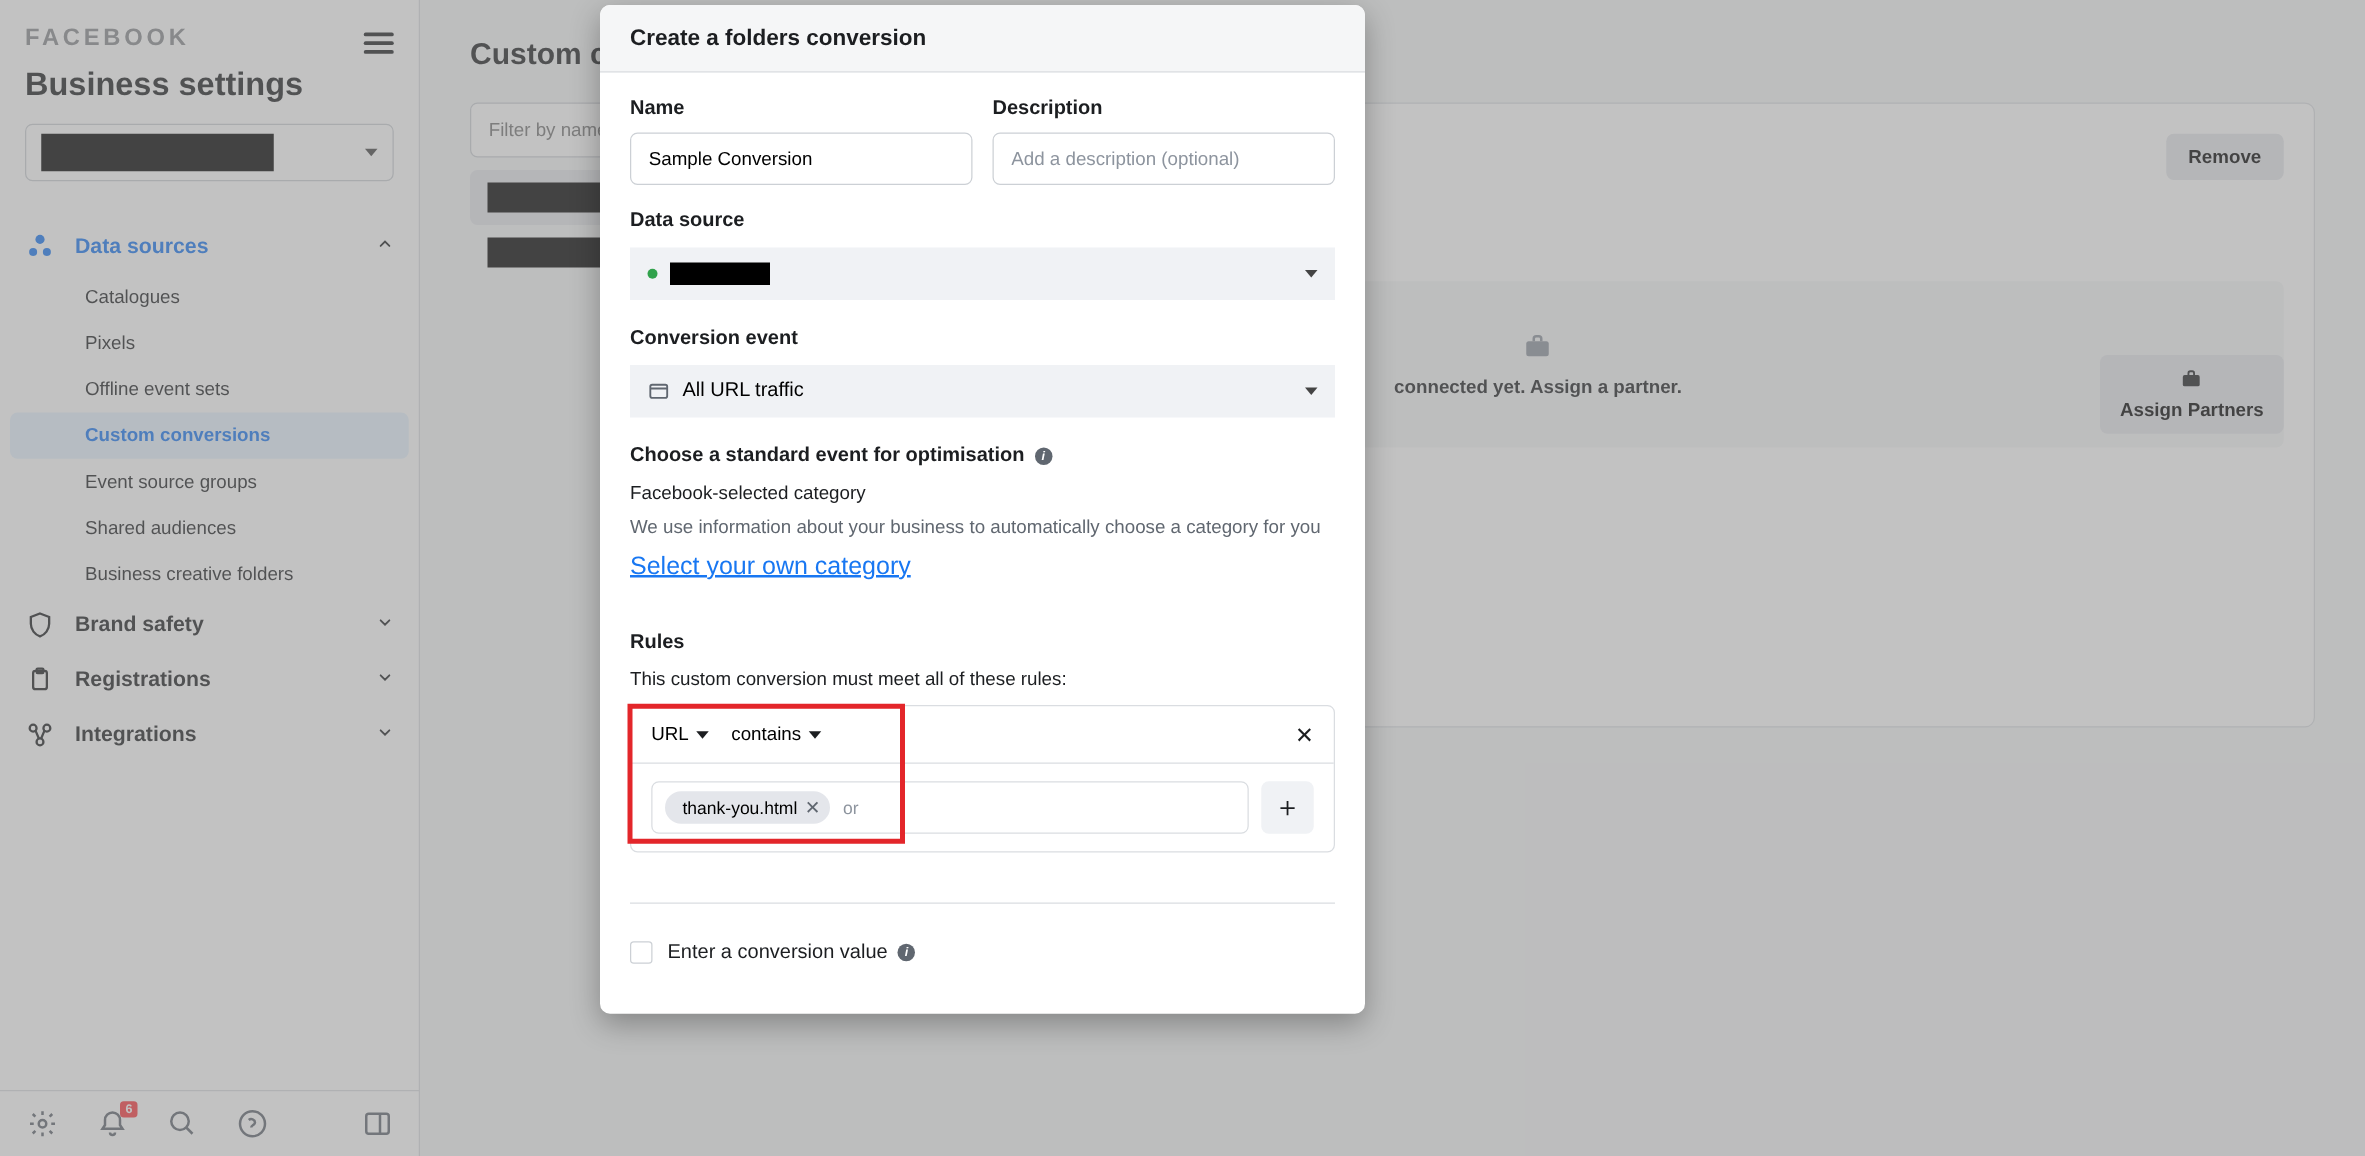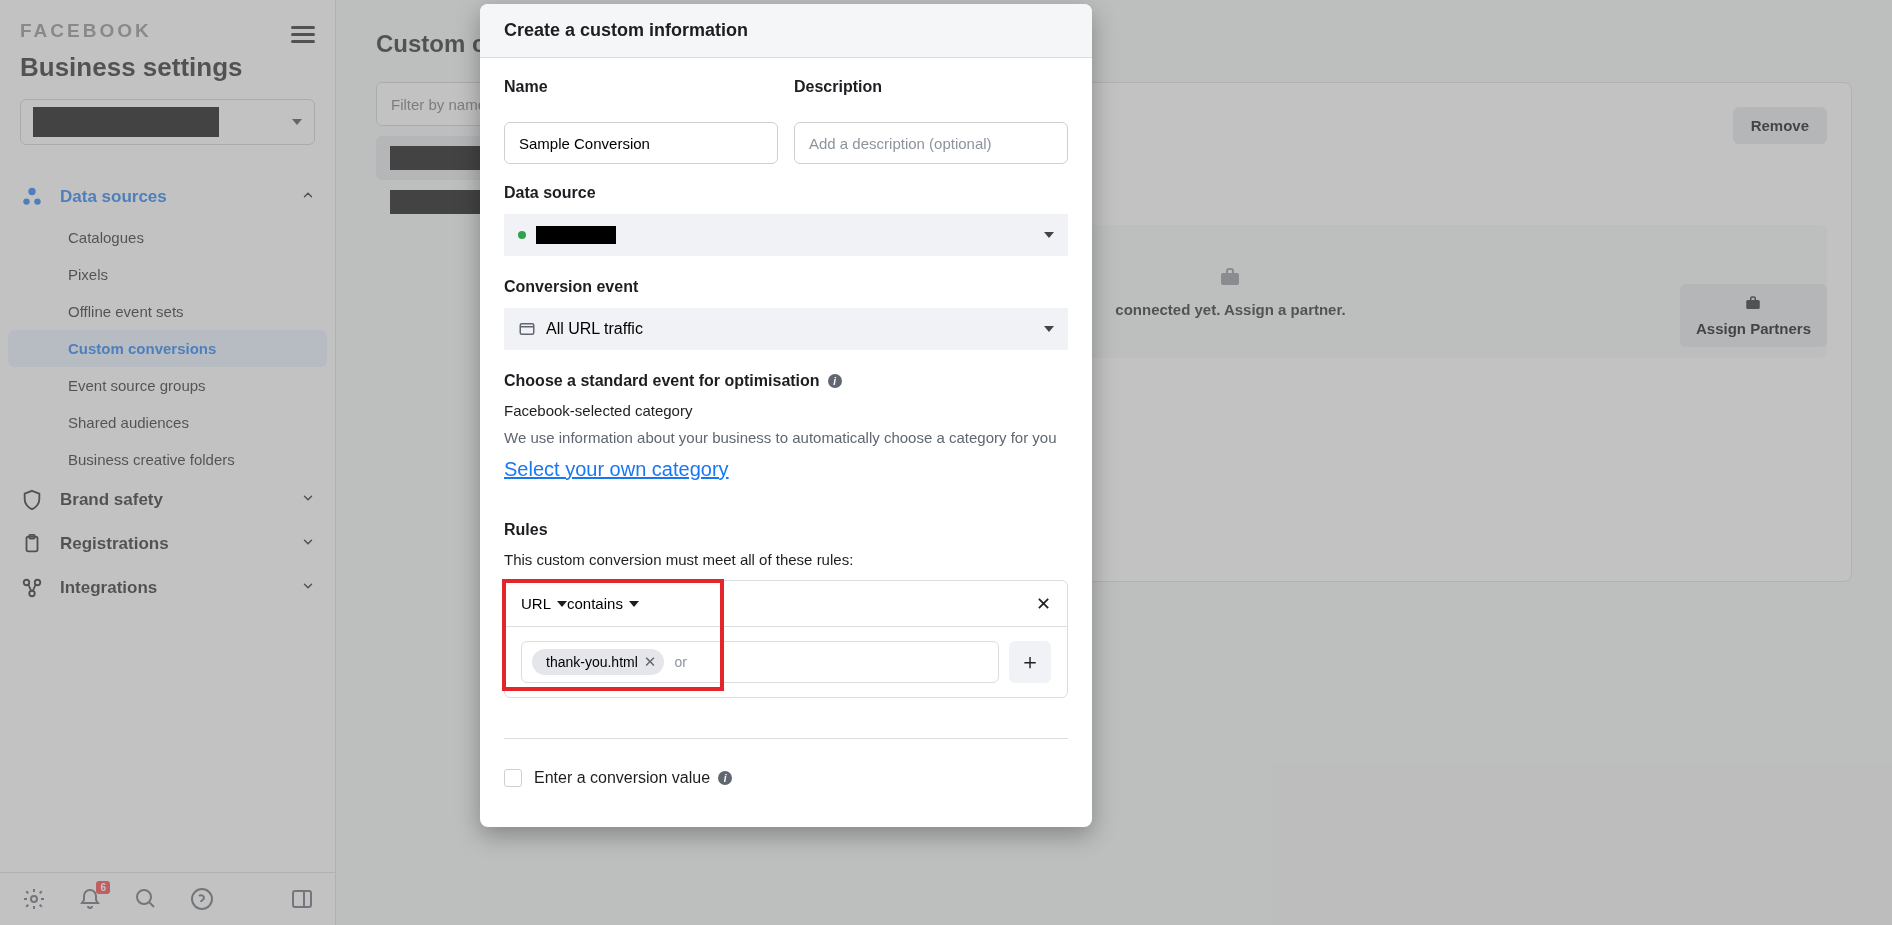--- a/index.html
+++ b/index.html
@@ -49,34 +49,34 @@
 
 
 .overlay-bg { position: absolute; inset: 0; background: rgba(133, 133, 133, 0.5); }
 
 
 .modal { position: absolute; left: 480px; top: 4px; width: 612px; background: #fff; border-radius: 8px; box-shadow: 0 8px 24px rgba(0,0,0,0.3); overflow: hidden; }
 .modal-header { background: #f5f6f7; border-bottom: 1px solid #dadde1; padding: 16px 24px; font-size: 18px; font-weight: 700; color: #1c1e21; }
 .modal-body { padding: 20px 24px 40px; }
 .field-row { display: flex; gap: 16px; margin-bottom: 20px; }
 .field { flex: 1; }
-.field-label { font-weight: 700; font-size: 16px; margin-bottom: 26px; display: block; color: #1c1e21; }
+.field-label { font-weight: 700; font-size: 16px; margin-bottom: 10px; display: block; color: #1c1e21; }
 .text-input { width: 100%; height: 42px; border: 1px solid #ccd0d5; border-radius: 6px; padding: 0 14px; font-size: 15px; }
 .text-input::placeholder { color: #8d949e; }
 .dropdown { width: 100%; height: 42px; background: #f0f2f5; border-radius: 0; display: flex; align-items: center; padding: 0 14px; justify-content: space-between; cursor: pointer; }
 .dropdown .ds-content { display: flex; align-items: center; gap: 10px; }
 .green-dot { width: 8px; height: 8px; background: #31a24c; border-radius: 50%; }
 .dropdown .redact { width: 80px; height: 18px; }
 .section-label { font-weight: 700; font-size: 16px; margin-bottom: 12px; color: #1c1e21; display: flex; align-items: center; gap: 8px; }
 .info-icon { width: 14px; height: 14px; background: #606770; color: #fff; border-radius: 50%; display: inline-flex; align-items: center; justify-content: center; font-size: 10px; font-weight: 700; font-style: italic; }
 .subheading { font-size: 15px; color: #1c1e21; margin-bottom: 8px; }
 .help-text { font-size: 15px; color: #606770; line-height: 1.4; margin-bottom: 10px; }
 .link { color: #1877f2; text-decoration: underline; font-size: 20px; cursor: pointer; }
 .rules-box { border: 1px solid #dadde1; border-radius: 6px; margin-top: 12px; }
-.rule-row { padding: 14px 16px; display: flex; align-items: center; position: relative; }
+.rule-row { padding: 14px 16px; display: flex; align-items: center; gap: 18px; position: relative; }
 .rule-row + .rule-row { border-top: 1px solid #dadde1; }
 .rule-drop { display: flex; align-items: center; gap: 6px; font-size: 15px; cursor: pointer; }
 .caret-sm { width: 0; height: 0; border-left: 5px solid transparent; border-right: 5px solid transparent; border-top: 6px solid #1c1e21; }
 .close-x { position: absolute; right: 16px; cursor: pointer; font-size: 18px; color: #1c1e21; }
 .tag-input-wrap { display: flex; align-items: center; gap: 10px; flex: 1; }
 .tag-container { flex: 1; border: 1px solid #dadde1; border-radius: 6px; padding: 6px 10px; display: flex; align-items: center; gap: 10px; height: 42px; }
 .tag { background: #e4e6eb; border-radius: 14px; padding: 4px 8px 4px 14px; font-size: 14px; display: flex; align-items: center; gap: 6px; }
 .tag-x { cursor: pointer; color: #606770; font-size: 15px; }
 .or-text { color: #8d949e; font-size: 14px; }
 .add-btn { width: 42px; height: 42px; background: #f0f2f5; border-radius: 6px; display: flex; align-items: center; justify-content: center; font-size: 22px; cursor: pointer; color: #1c1e21; }
@@ -242,21 +242,21 @@
           </svg>
         <span>connected yet. Assign a partner.</span>
       </div>
     </div>
   </div>
 </div>
 
 <div class="overlay-bg"></div>
 
 <div class="modal">
-  <div class="modal-header">Create a custom information</div>
+  <div class="modal-header">Create a folders conversion</div>
   <div class="modal-body">
 
     <div class="field-row">
       <div class="field">
         <label class="field-label">Name</label>
         <input class="text-input" value="Sample Conversion" style="">
       </div>
       <div class="field">
         <label class="field-label">Description</label>
         <input class="text-input" placeholder="Add a description (optional)" style="">

